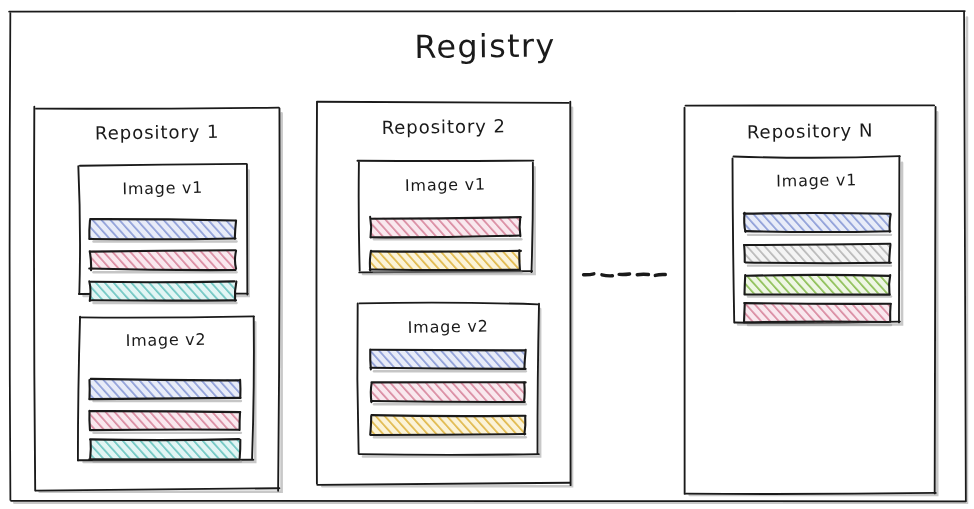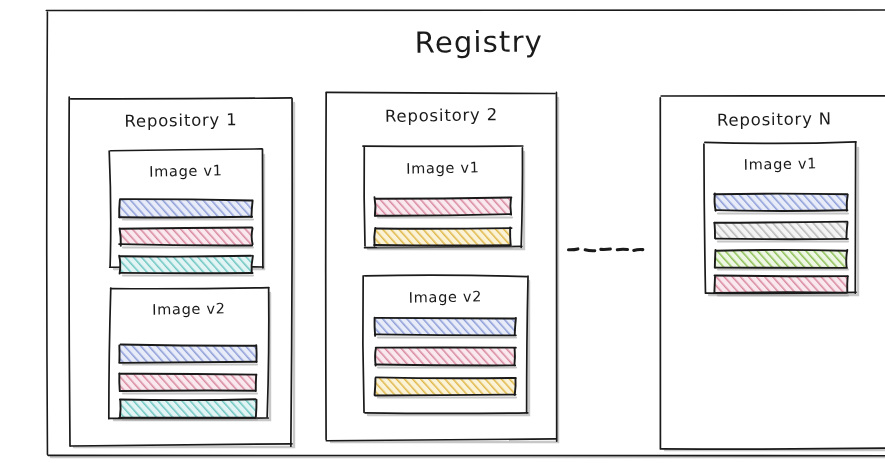--- a/index.html
+++ b/index.html
@@ -13,21 +13,20 @@
     font-family: "DejaVu Sans", sans-serif;
     overflow: hidden;
     position: relative;
   }
 
   #canvas {
     position: absolute;
     left: 0; top: 0;
     width: 765px;
     height: 463px;
-    padding-left: 38px;
   }
 
   svg text {
     user-select: none;
   }
 </style>
 </head>
 <body>
 
 <div id="canvas">

